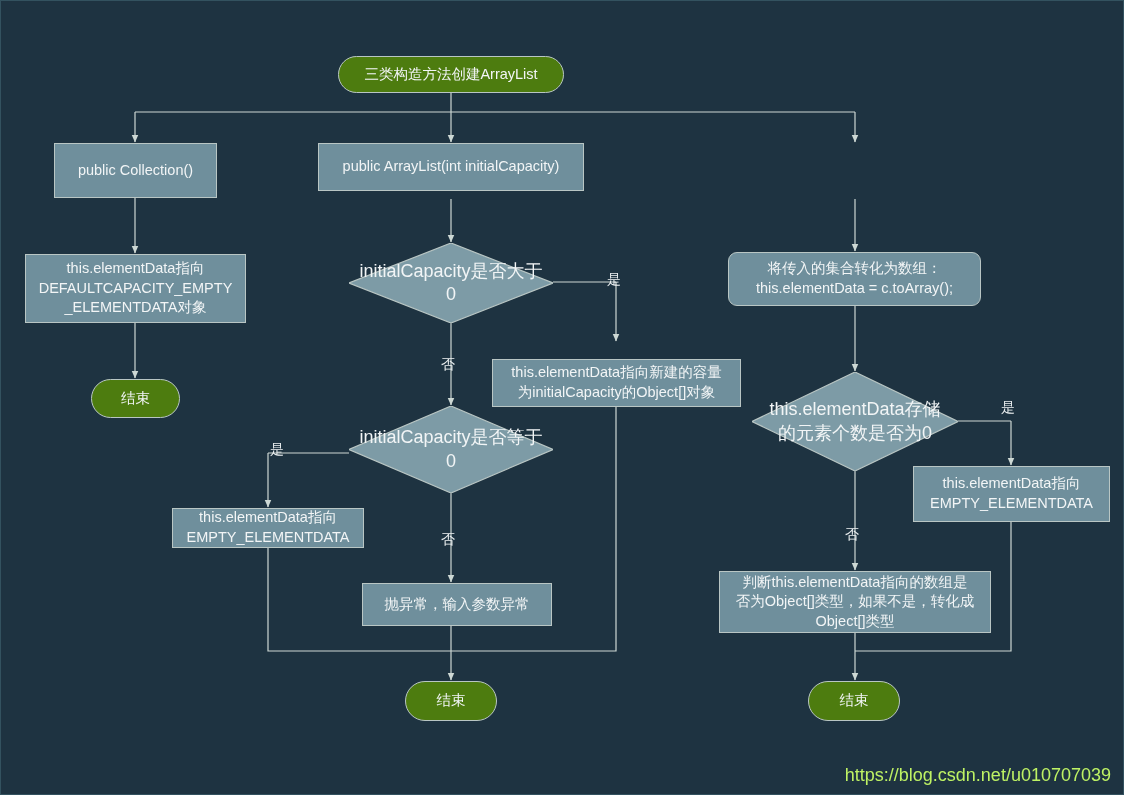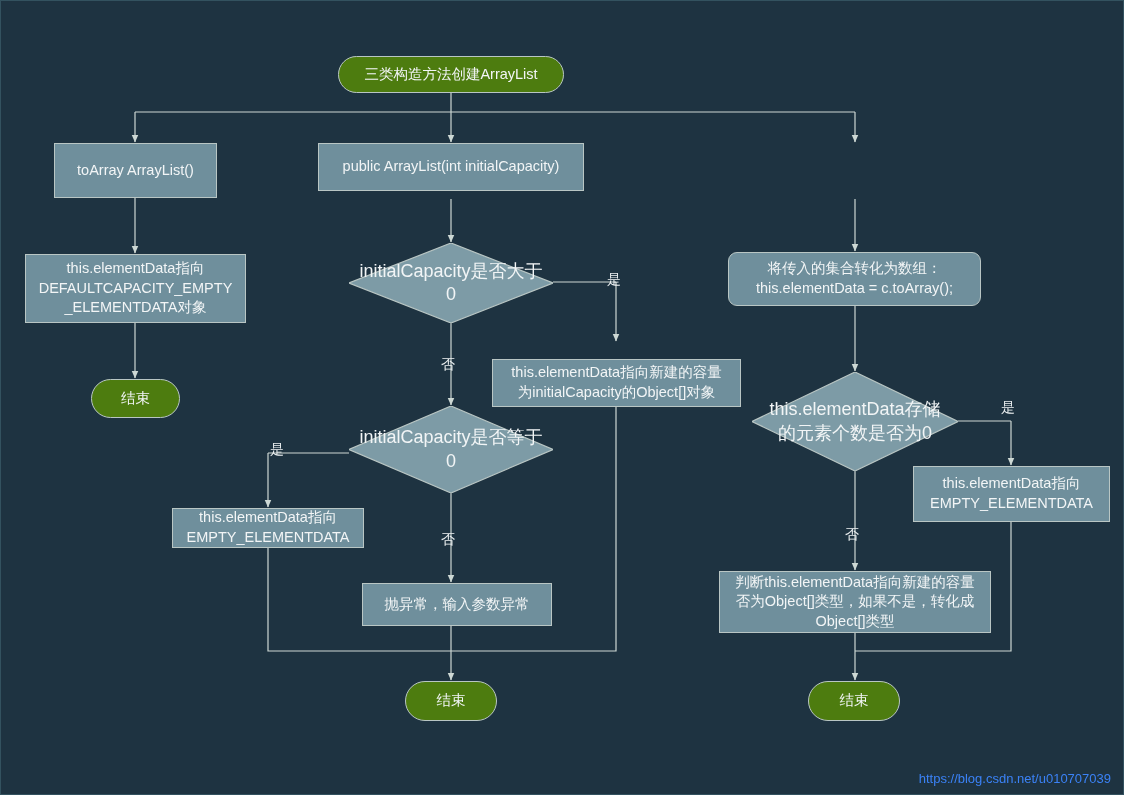--- a/index.html
+++ b/index.html
@@ -69,22 +69,22 @@
   .edge-label {
     position: absolute;
     color: #eef2f3;
     font-size: 14px;
     font-family: "Liberation Sans", "DejaVu Sans", sans-serif;
   }
   .watermark {
     position: absolute;
     right: 12px;
     bottom: 8px;
-    color: #3b82f6;
-    font-size: 13px;
+    color: #bef264;
+    font-size: 18px;
     font-family: "Liberation Sans", "DejaVu Sans", sans-serif;
   }
 </style>
 </head>
 <body>
 
 <div id="canvas">
 
   <svg id="edges" viewBox="0 0 1124 795" xmlns="http://www.w3.org/2000/svg">
     <defs>
@@ -133,21 +133,21 @@
 
       <path d="M854,632 L854,679" marker-end="url(#arr)"></path>
     </g>
   </svg>
 
   <div class="node terminator" style="left:337px; top:55px; width:226px; height:37px;">
     <span>三类构造方法创建ArrayList</span>
   </div>
 
   <div class="node" style="left:53px; top:142px; width:163px; height:55px;">
-    <span>toArray ArrayList()</span>
+    <span>public Collection()</span>
   </div>
 
   <div class="node" style="left:317px; top:142px; width:266px; height:48px;">
     <span>public ArrayList(int initialCapacity)</span>
   </div>
 
 
   <div class="node" style="left:24px; top:253px; width:221px; height:69px;">
     <span>this.elementData指向
 DEFAULTCAPACITY_EMPTY
@@ -202,21 +202,21 @@
     <span class="dlabel">this.elementData存储
 的元素个数是否为0</span>
   </div>
 
   <div class="node" style="left:912px; top:465px; width:197px; height:56px;">
     <span>this.elementData指向
 EMPTY_ELEMENTDATA</span>
   </div>
 
   <div class="node" style="left:718px; top:570px; width:272px; height:62px;">
-    <span>判断this.elementData指向新建的容量
+    <span>判断this.elementData指向的数组是
 否为Object[]类型，如果不是，转化成
 Object[]类型</span>
   </div>
 
   <div class="node terminator" style="left:807px; top:680px; width:92px; height:40px;">
     <span>结束</span>
   </div>
 
   <span class="edge-label" style="left:606px; top:270px;">是</span>
   <span class="edge-label" style="left:440px; top:355px;">否</span>

